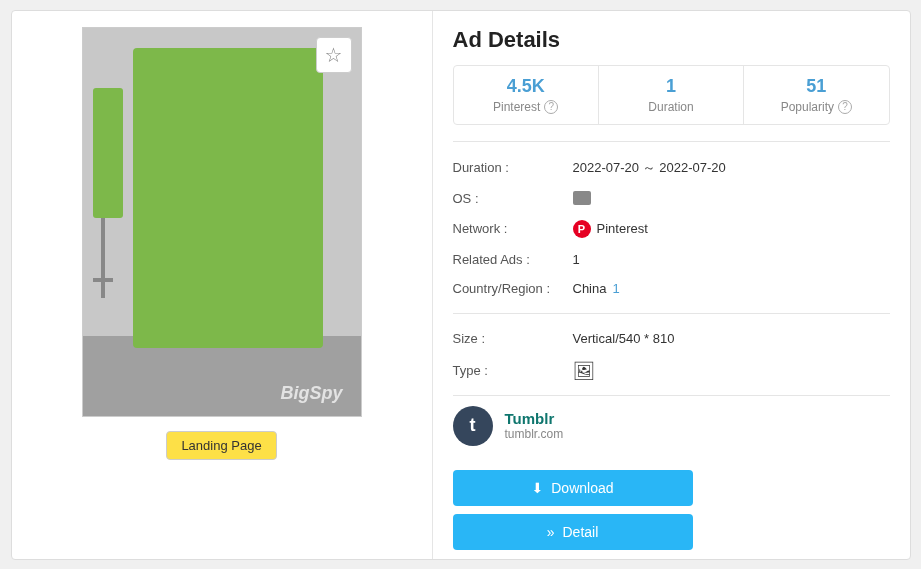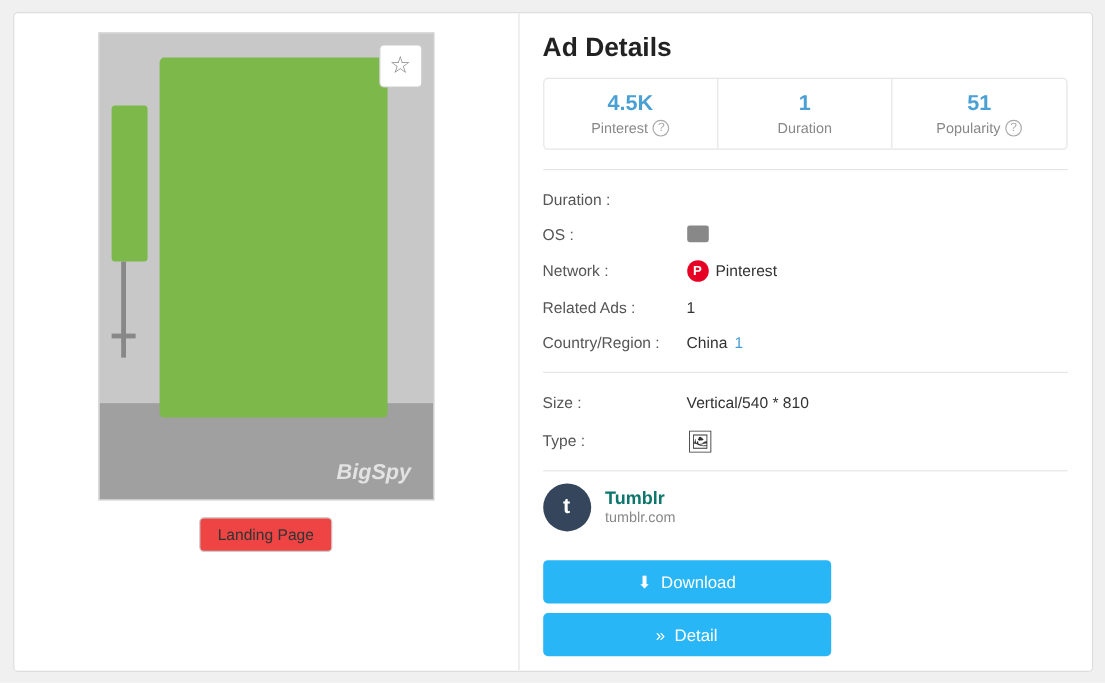--- a/index.html
+++ b/index.html
@@ -110,21 +110,21 @@
       align-items: center;
       justify-content: center;
       border-radius: 4px;
       font-size: 20px;
       color: #888;
     }
     .landing-page-btn {
       margin-top: 14px;
       padding: 6px 14px;
       border: 1px solid #ccc;
-      background: #ef4444;
+      background: #fde047;
       border-radius: 4px;
       cursor: pointer;
       font-size: 13px;
       color: #333;
     }
     .right-panel {
       flex: 1;
       padding: 16px 20px;
       overflow-y: auto;
       border-left: 1px solid #e5e5e5;
@@ -332,20 +332,21 @@
           <span>Popularity</span>
           <span class="help-icon">?</span>
         </span>
       </div>
     </div>
 
     <hr class="info-divider">
 
     <div class="info-row">
       <span class="info-label">Duration :</span>
+      <span class="info-value">2022-07-20 ～ 2022-07-20</span>
     </div>
 
     <div class="info-row">
       <span class="info-label">OS :</span>
       <span class="info-value">
         <span class="os-icon"></span>
       </span>
     </div>
 
     <div class="info-row">

